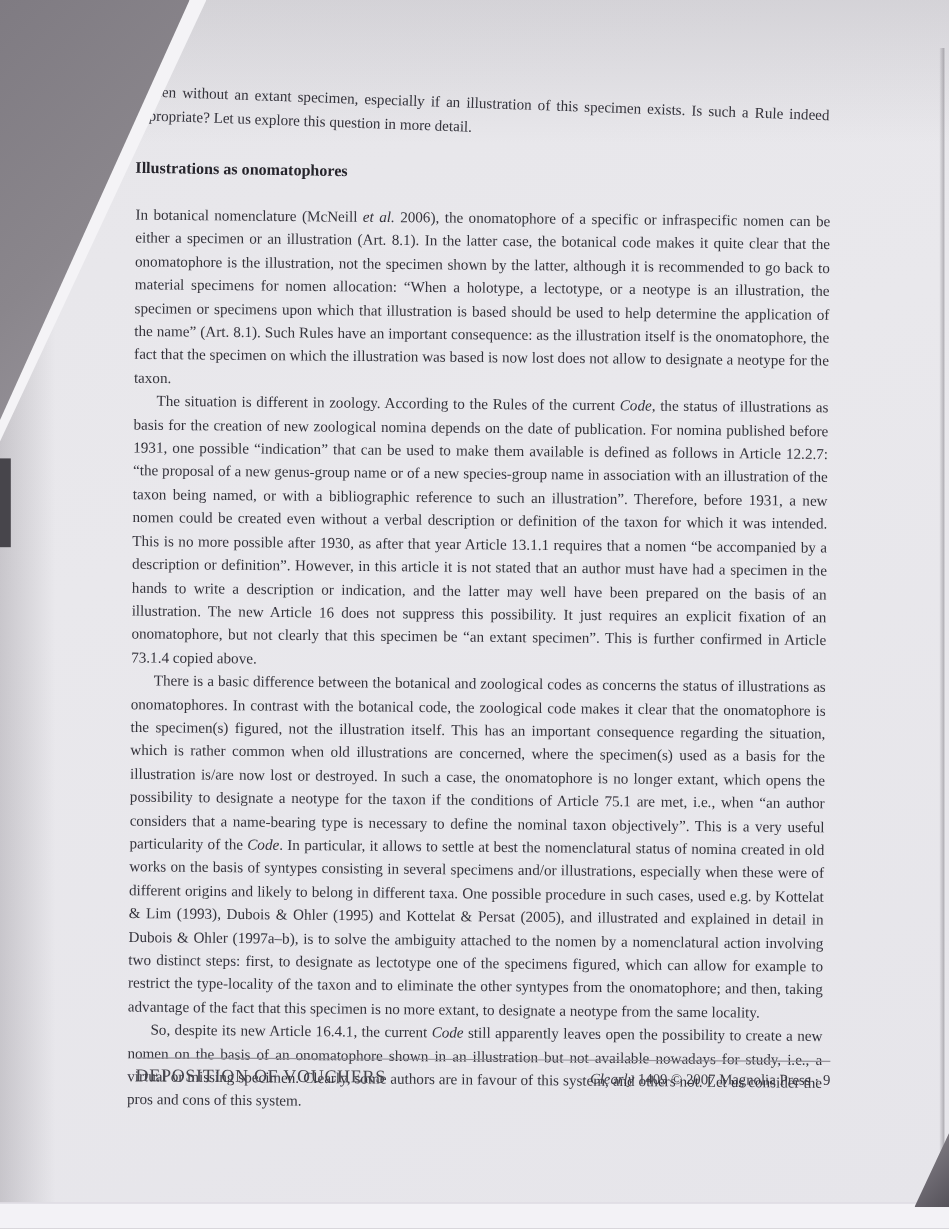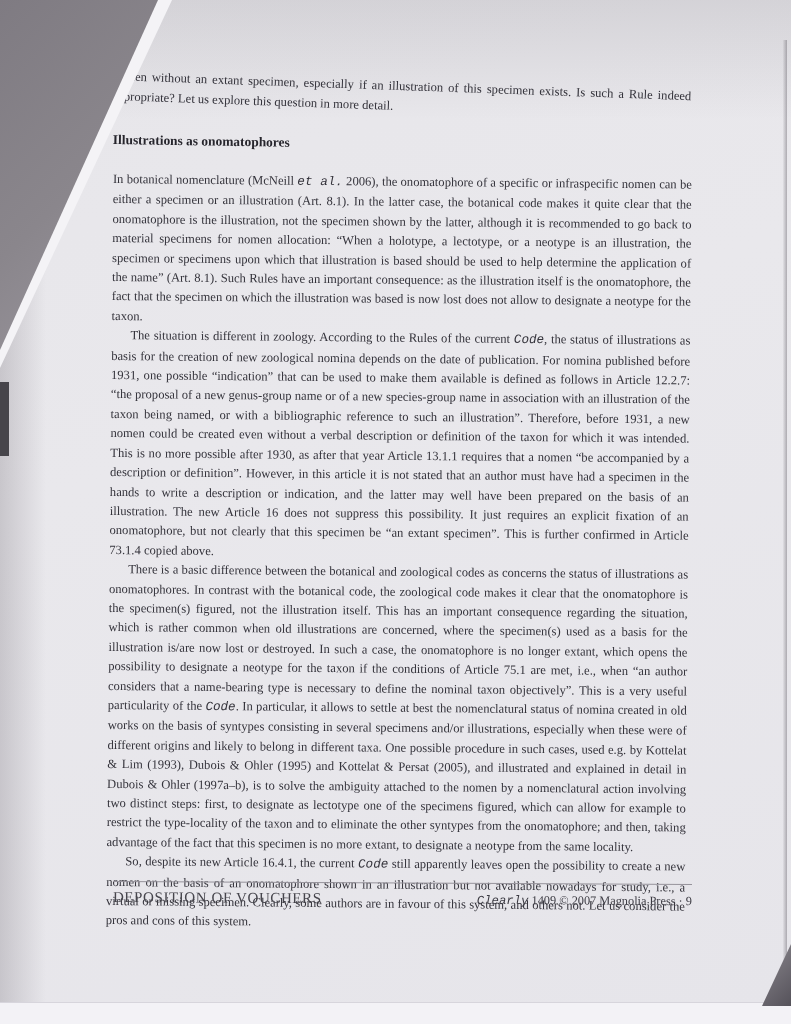--- a/index.html
+++ b/index.html
@@ -38,21 +38,21 @@
     background:linear-gradient(135deg,#8c888f 0%,#55525a 100%);
   }
   .content{position:absolute;left:113px;top:66px;width:579px;color:#34333b;}
   .intro{transform:rotate(2.0deg);transform-origin:0 0;font-size:12.6px;line-height:20px;
     text-align:justify;margin:0 0 26px 0;}
   .heading{transform:rotate(0.9deg);transform-origin:0 0;font-weight:bold;font-size:13.4px;
     color:#26252c;margin:0 0 22px 0;}
   .paras{transform:rotate(0.55deg);transform-origin:0 0;}
   .para{margin:0;font-size:12.6px;line-height:19.4px;text-align:justify;}
   .para.indent{text-indent:19px;}
-  .it{font-style:italic;font-family:Liberation Mono, monospace;}
+  .it{font-style:italic;}
   .footer{position:absolute;left:113px;top:881px;width:579px;transform:rotate(0.3deg);transform-origin:0 0;}
   .footer-rule{border:none;border-top:1px solid #96939b;margin:0 0 7px 0;}
   .footer-row{display:flex;justify-content:space-between;align-items:baseline;}
   .footer-left{font-size:15px;letter-spacing:0.6px;color:#46454c;}
   .footer-right{font-size:12.3px;color:#3b3a42;}
 </style>
 </head>
 <body>
 
 <div class="scan-bg"></div>

